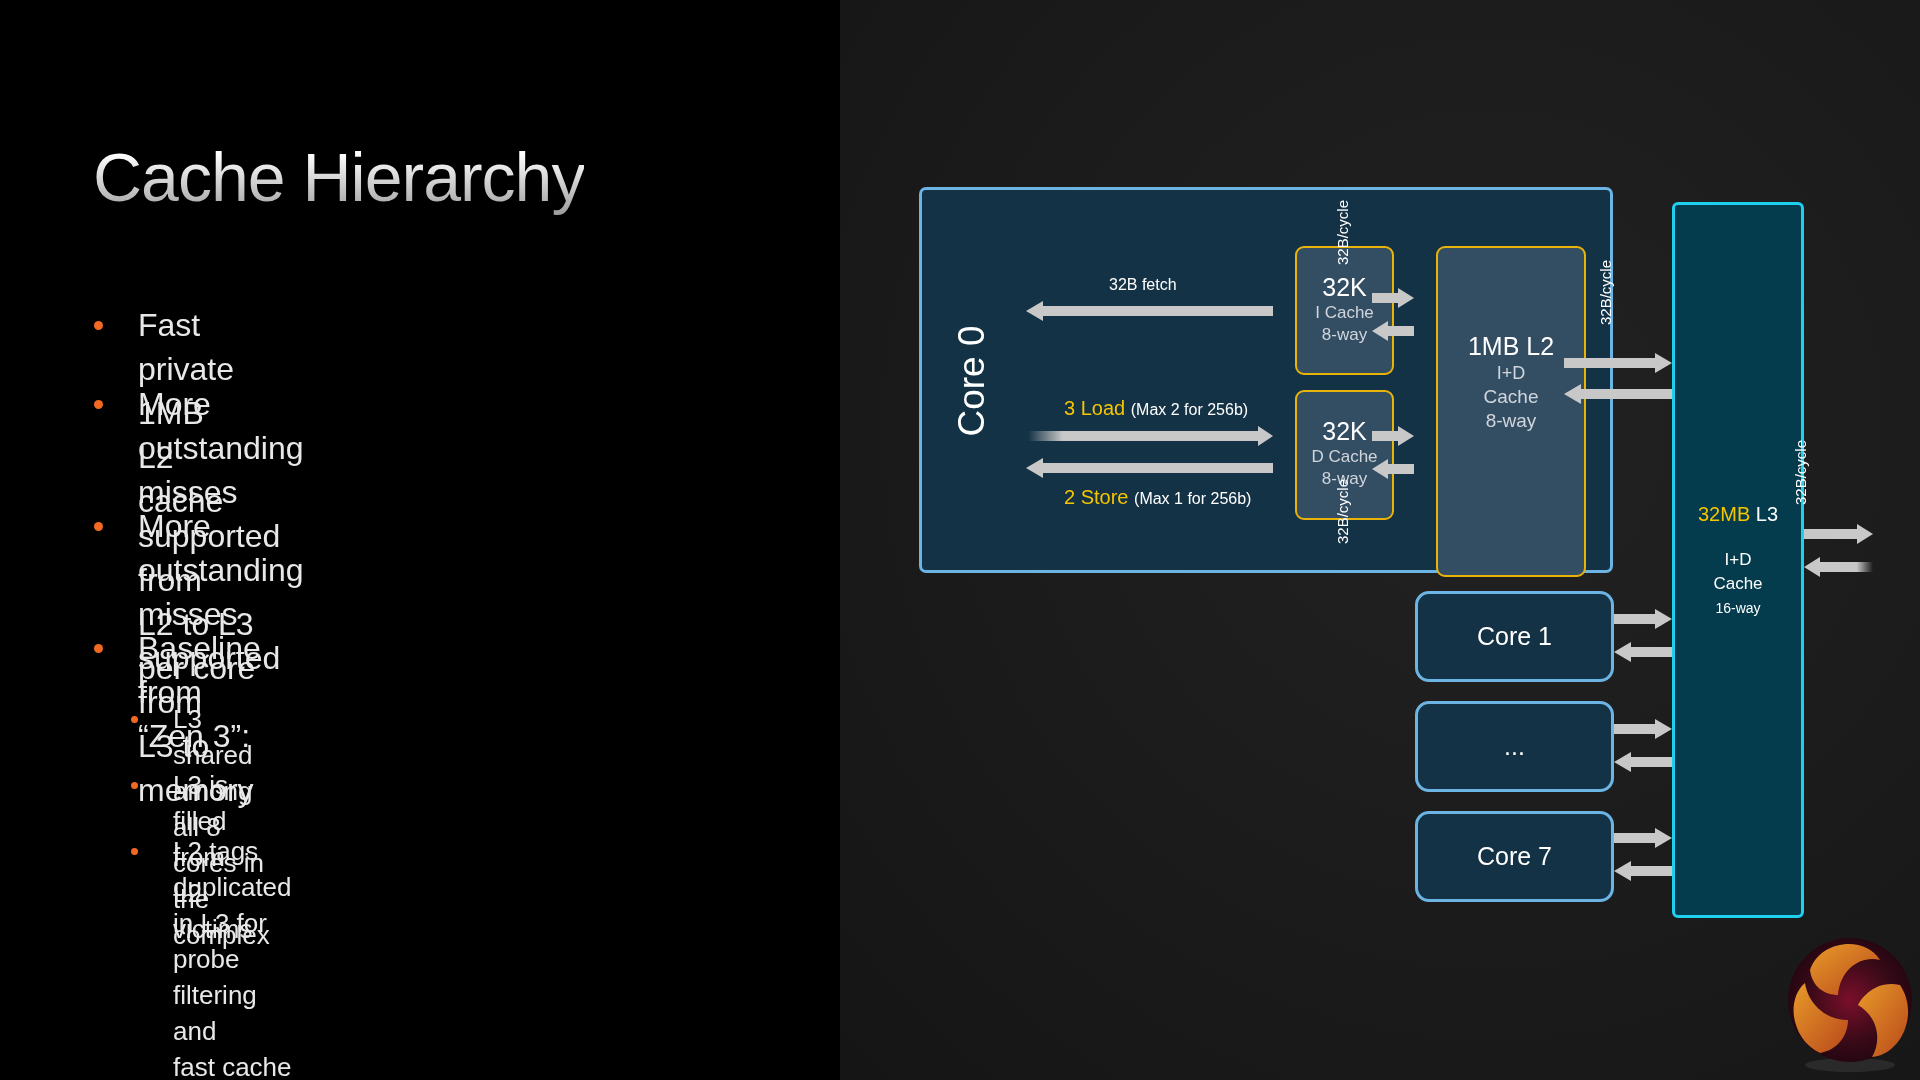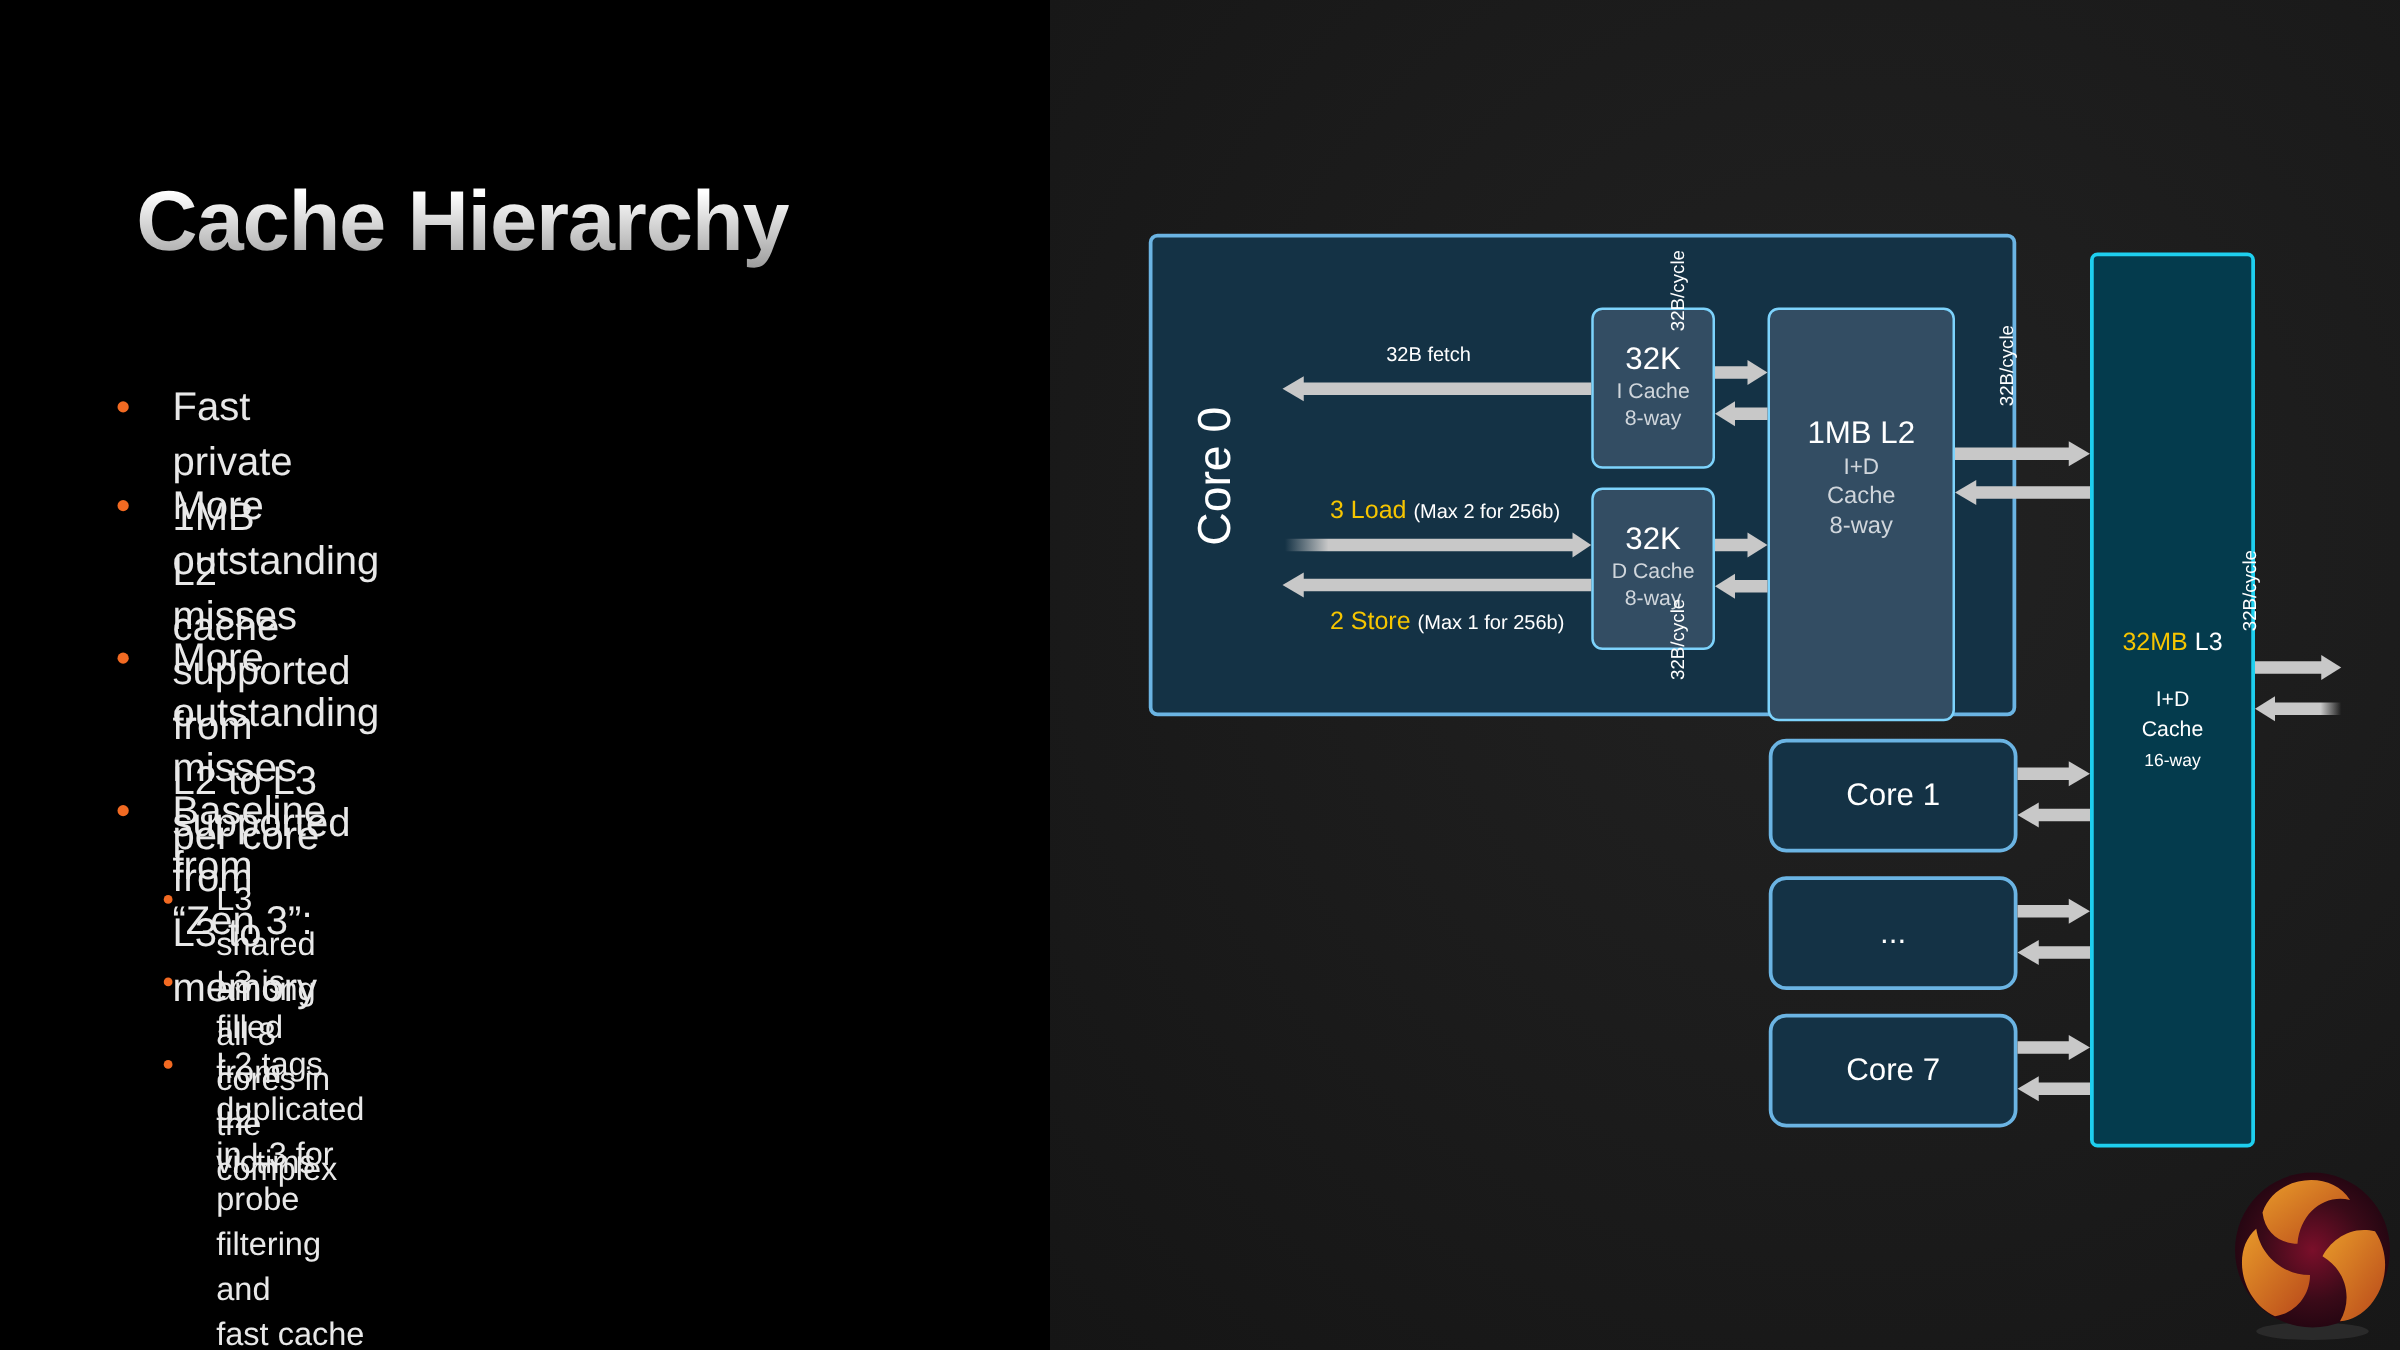--- a/index.html
+++ b/index.html
@@ -7,34 +7,34 @@
     width:1920px; height:1080px; position:relative; overflow:hidden;
     background:#000; font-family:"Liberation Sans", sans-serif;
   }
   .left-panel { position:absolute; left:0; top:0; width:840px; height:1080px; background:#000; }
   .right-panel {
     position:absolute; left:840px; top:0; width:1080px; height:1080px;
     background:
       radial-gradient(ellipse at 60% 40%, #222 0%, #1b1b1b 55%, #151515 100%);
   }
   .title {
-    position:absolute; left:109px; top:138px; margin:0;
-    font-size:68px; font-weight:bold; letter-spacing:-1px;
+    position:absolute; left:93px; top:138px; margin:0;
+    font-size:68px; font-weight:normal; letter-spacing:-1px;
     background:linear-gradient(#ffffff 20%, #9a9a9a 100%);
     -webkit-background-clip:text; background-clip:text; color:transparent;
     text-shadow:none;
   }
   .bullets { position:absolute; left:0; top:0; }
   .b { position:absolute; color:#e8e8e8; font-size:32px; line-height:44px; }
   .b.sub { font-size:26px; line-height:36px; }
   .dot { position:absolute; width:9px; height:9px; border-radius:50%; background:#f26a22; }
 
   .box { position:absolute; box-sizing:border-box; }
   .core0 { left:919px; top:187px; width:694px; height:386px; background:#143245; border:3px solid #6bb4e3; border-radius:7px; }
-  .inner { background:#334d63; border:2px solid #7dd3fc; border-radius:9px; color:#d0d6dc; text-align:center; }
+  .inner { background:#334d63; border:2px solid #eab308; border-radius:9px; color:#d0d6dc; text-align:center;margin-left:22px; }
   .icache { left:1273px; top:246px; width:99px; height:129px; }
   .dcache { left:1273px; top:390px; width:99px; height:130px; }
   .l2 { left:1414px; top:246px; width:150px; height:331px; }
   .l3 { left:1672px; top:187px; width:132px; height:716px; background:#043b4d; border:3px solid #1ecfef; border-radius:6px; color:#fff; text-align:center;margin-top:15px; }
   .core-n { left:1415px; width:199px; height:91px; background:#143245; border:3px solid #6bb4e3; border-radius:14px; color:#fff; font-size:25px; display:flex; align-items:center; justify-content:center; }
 
   .big { font-size:25px; color:#fff; }
   .small { font-size:17px; color:#d0d6dc; line-height:22px; }
   .lbl { position:absolute; color:#fff; font-size:16px; white-space:nowrap; }
   .yel { color:#f6c500; }

